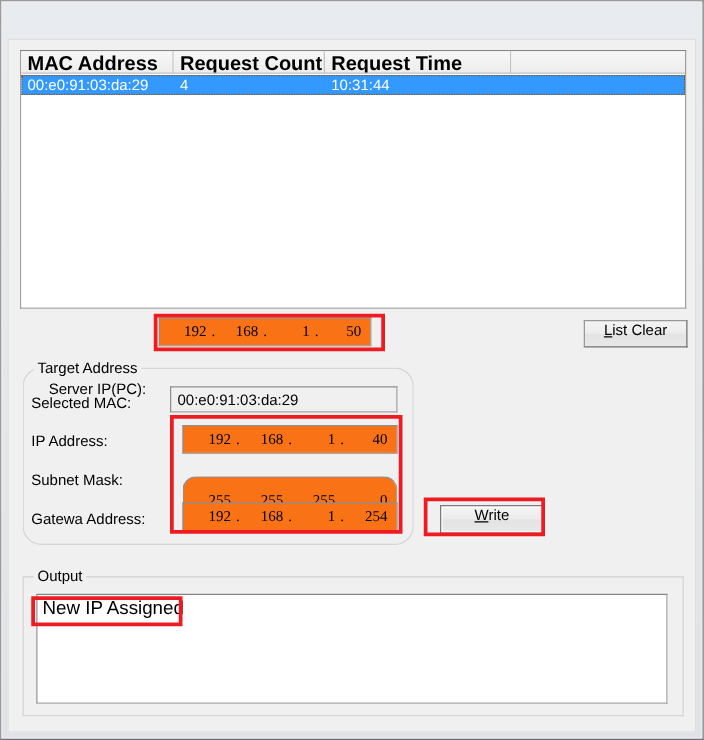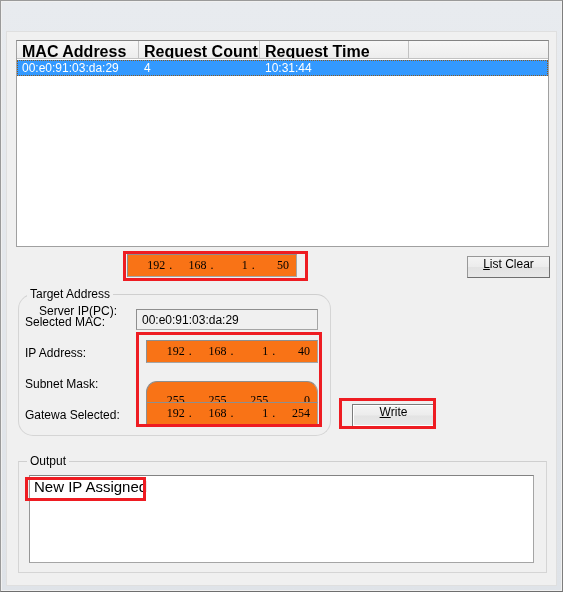--- a/index.html
+++ b/index.html
@@ -334,21 +334,21 @@
     <div class="ipbox" style="left:139px; top:349px; width:172px; height:38px; padding:0 6px;border-radius:11px;">
       <div class="ip-oct">255</div>
       <div class="ip-dot">.</div>
       <div class="ip-oct">255</div>
       <div class="ip-dot">.</div>
       <div class="ip-oct">255</div>
       <div class="ip-dot">.</div>
       <div class="ip-oct">0</div>
     </div>
 
-    <div class="lbl" style="left:18px; top:376px;">Gatewa Selected:</div>
+    <div class="lbl" style="left:18px; top:376px;">Gatewa Address:</div>
     <div class="ipbox" style="left:139px; top:370px; width:172px; height:23px; padding:0 6px;">
       <div class="ip-oct">192</div>
       <div class="ip-dot">.</div>
       <div class="ip-oct">168</div>
       <div class="ip-dot">.</div>
       <div class="ip-oct">1</div>
       <div class="ip-dot">.</div>
       <div class="ip-oct">254</div>
     </div>
 

